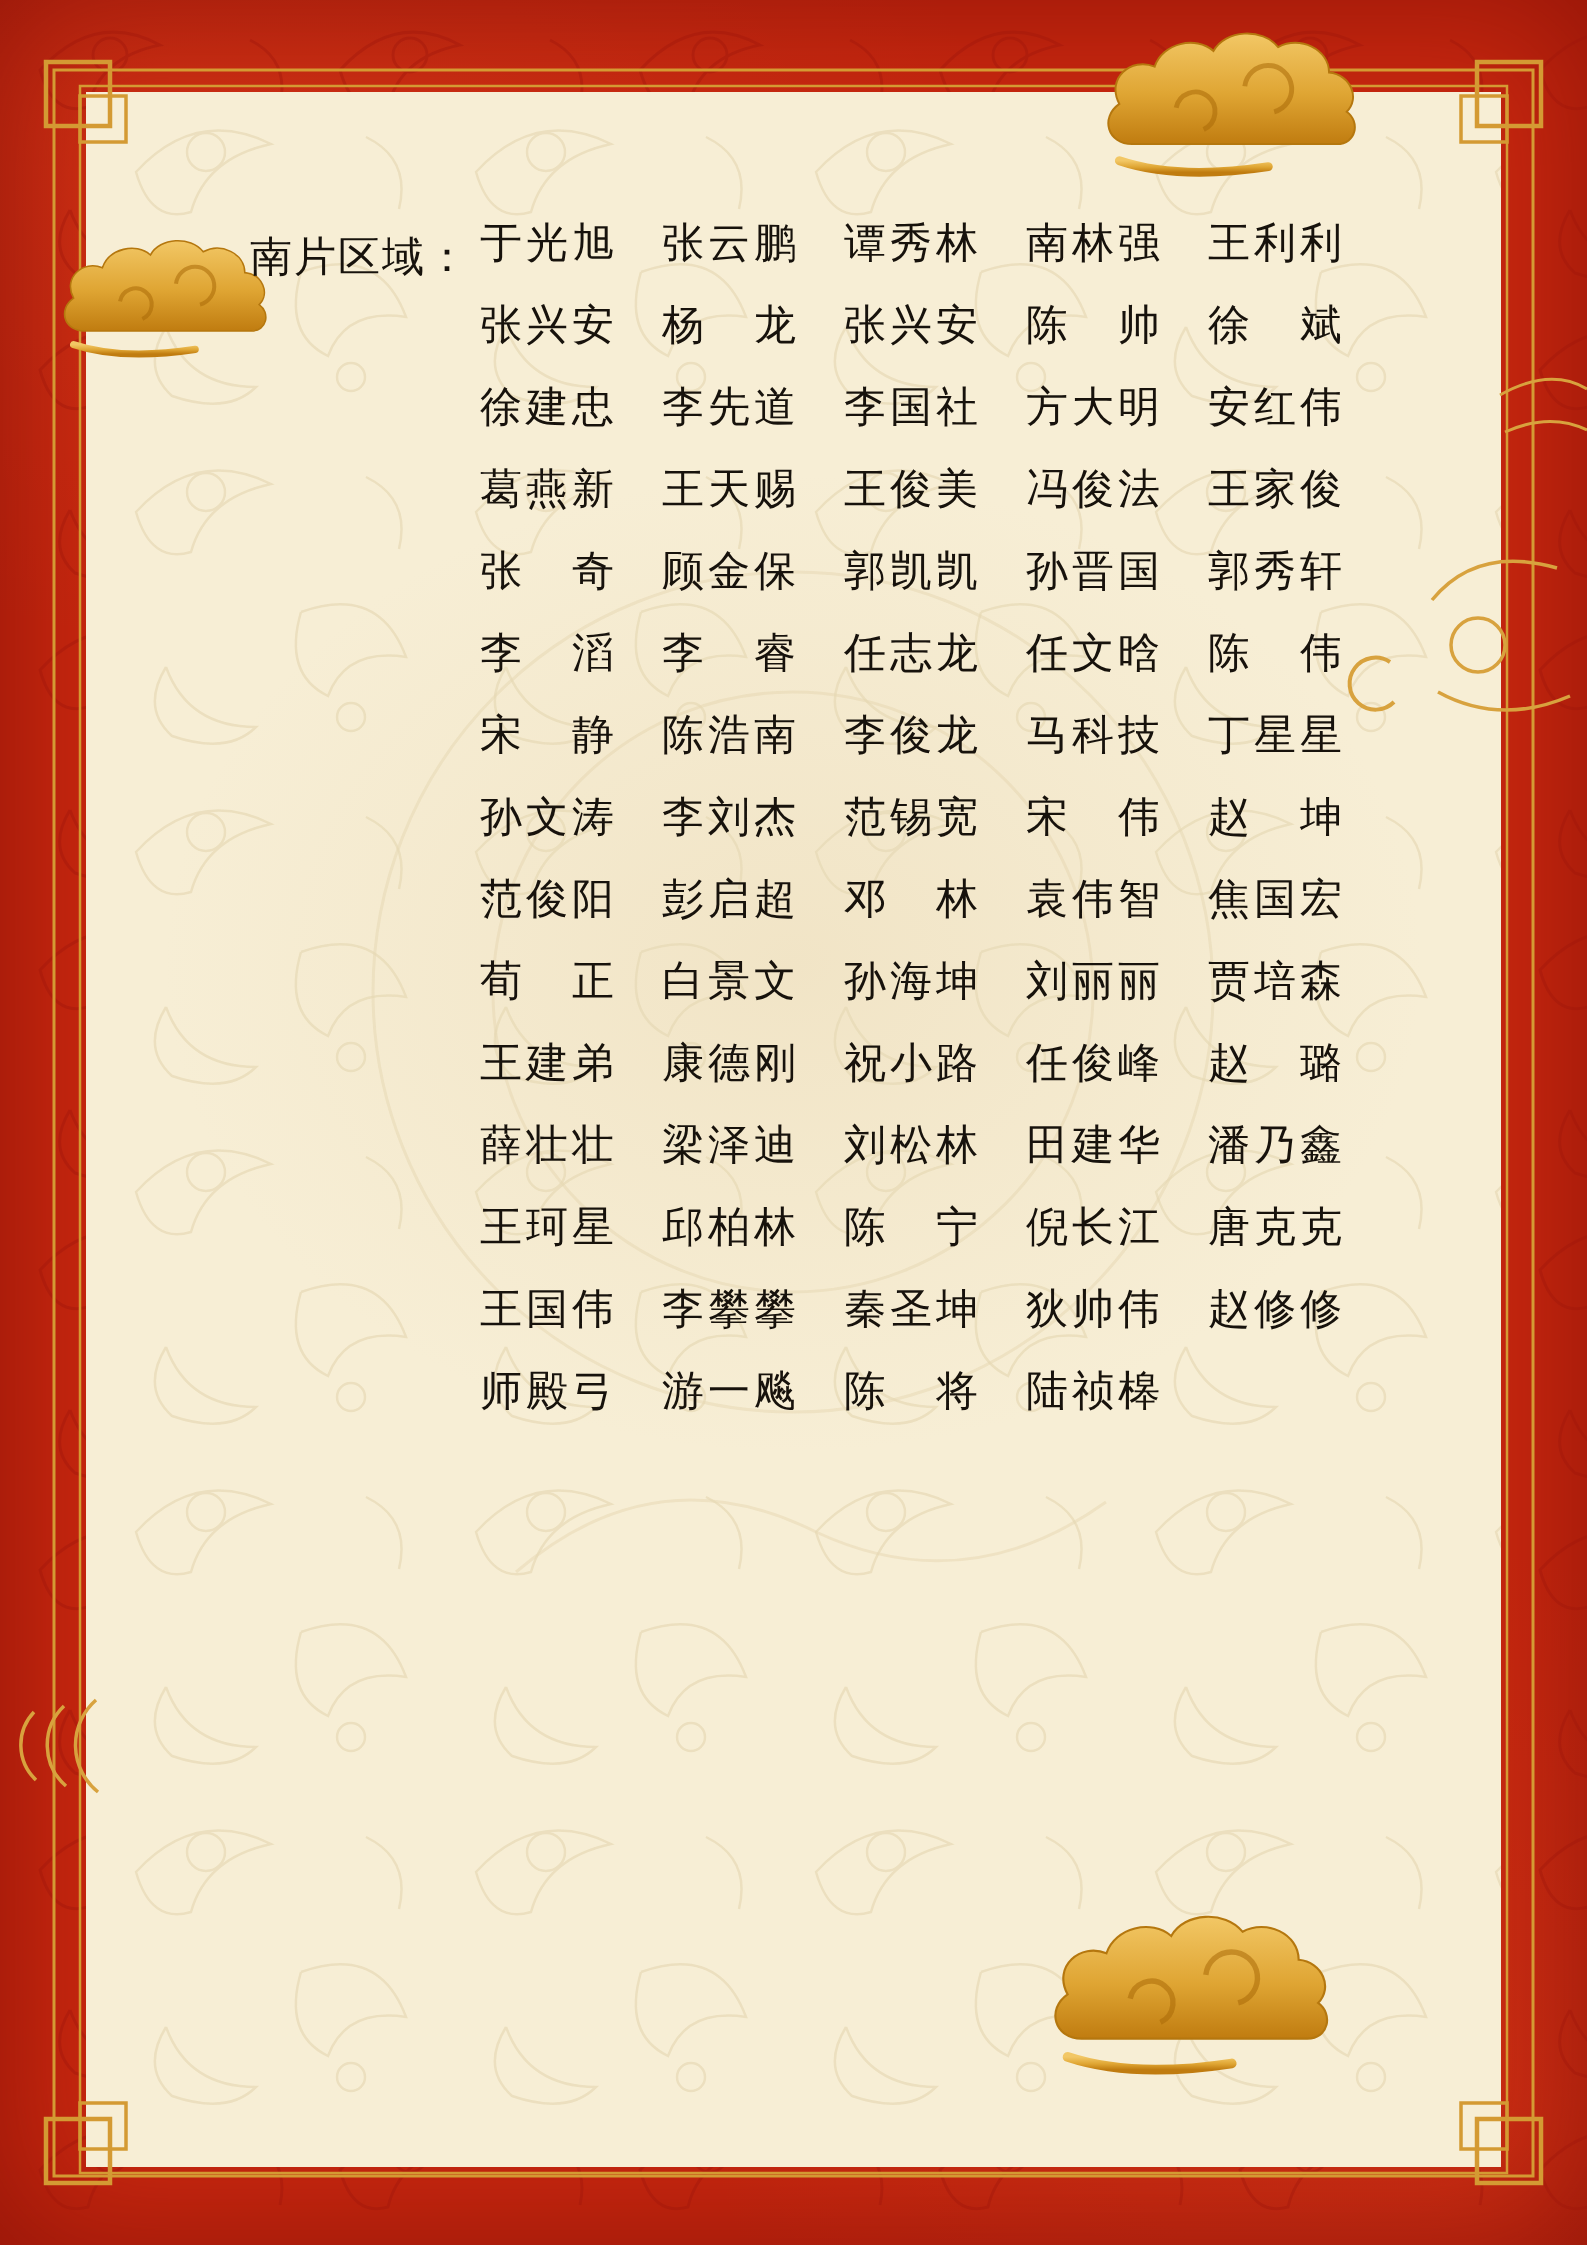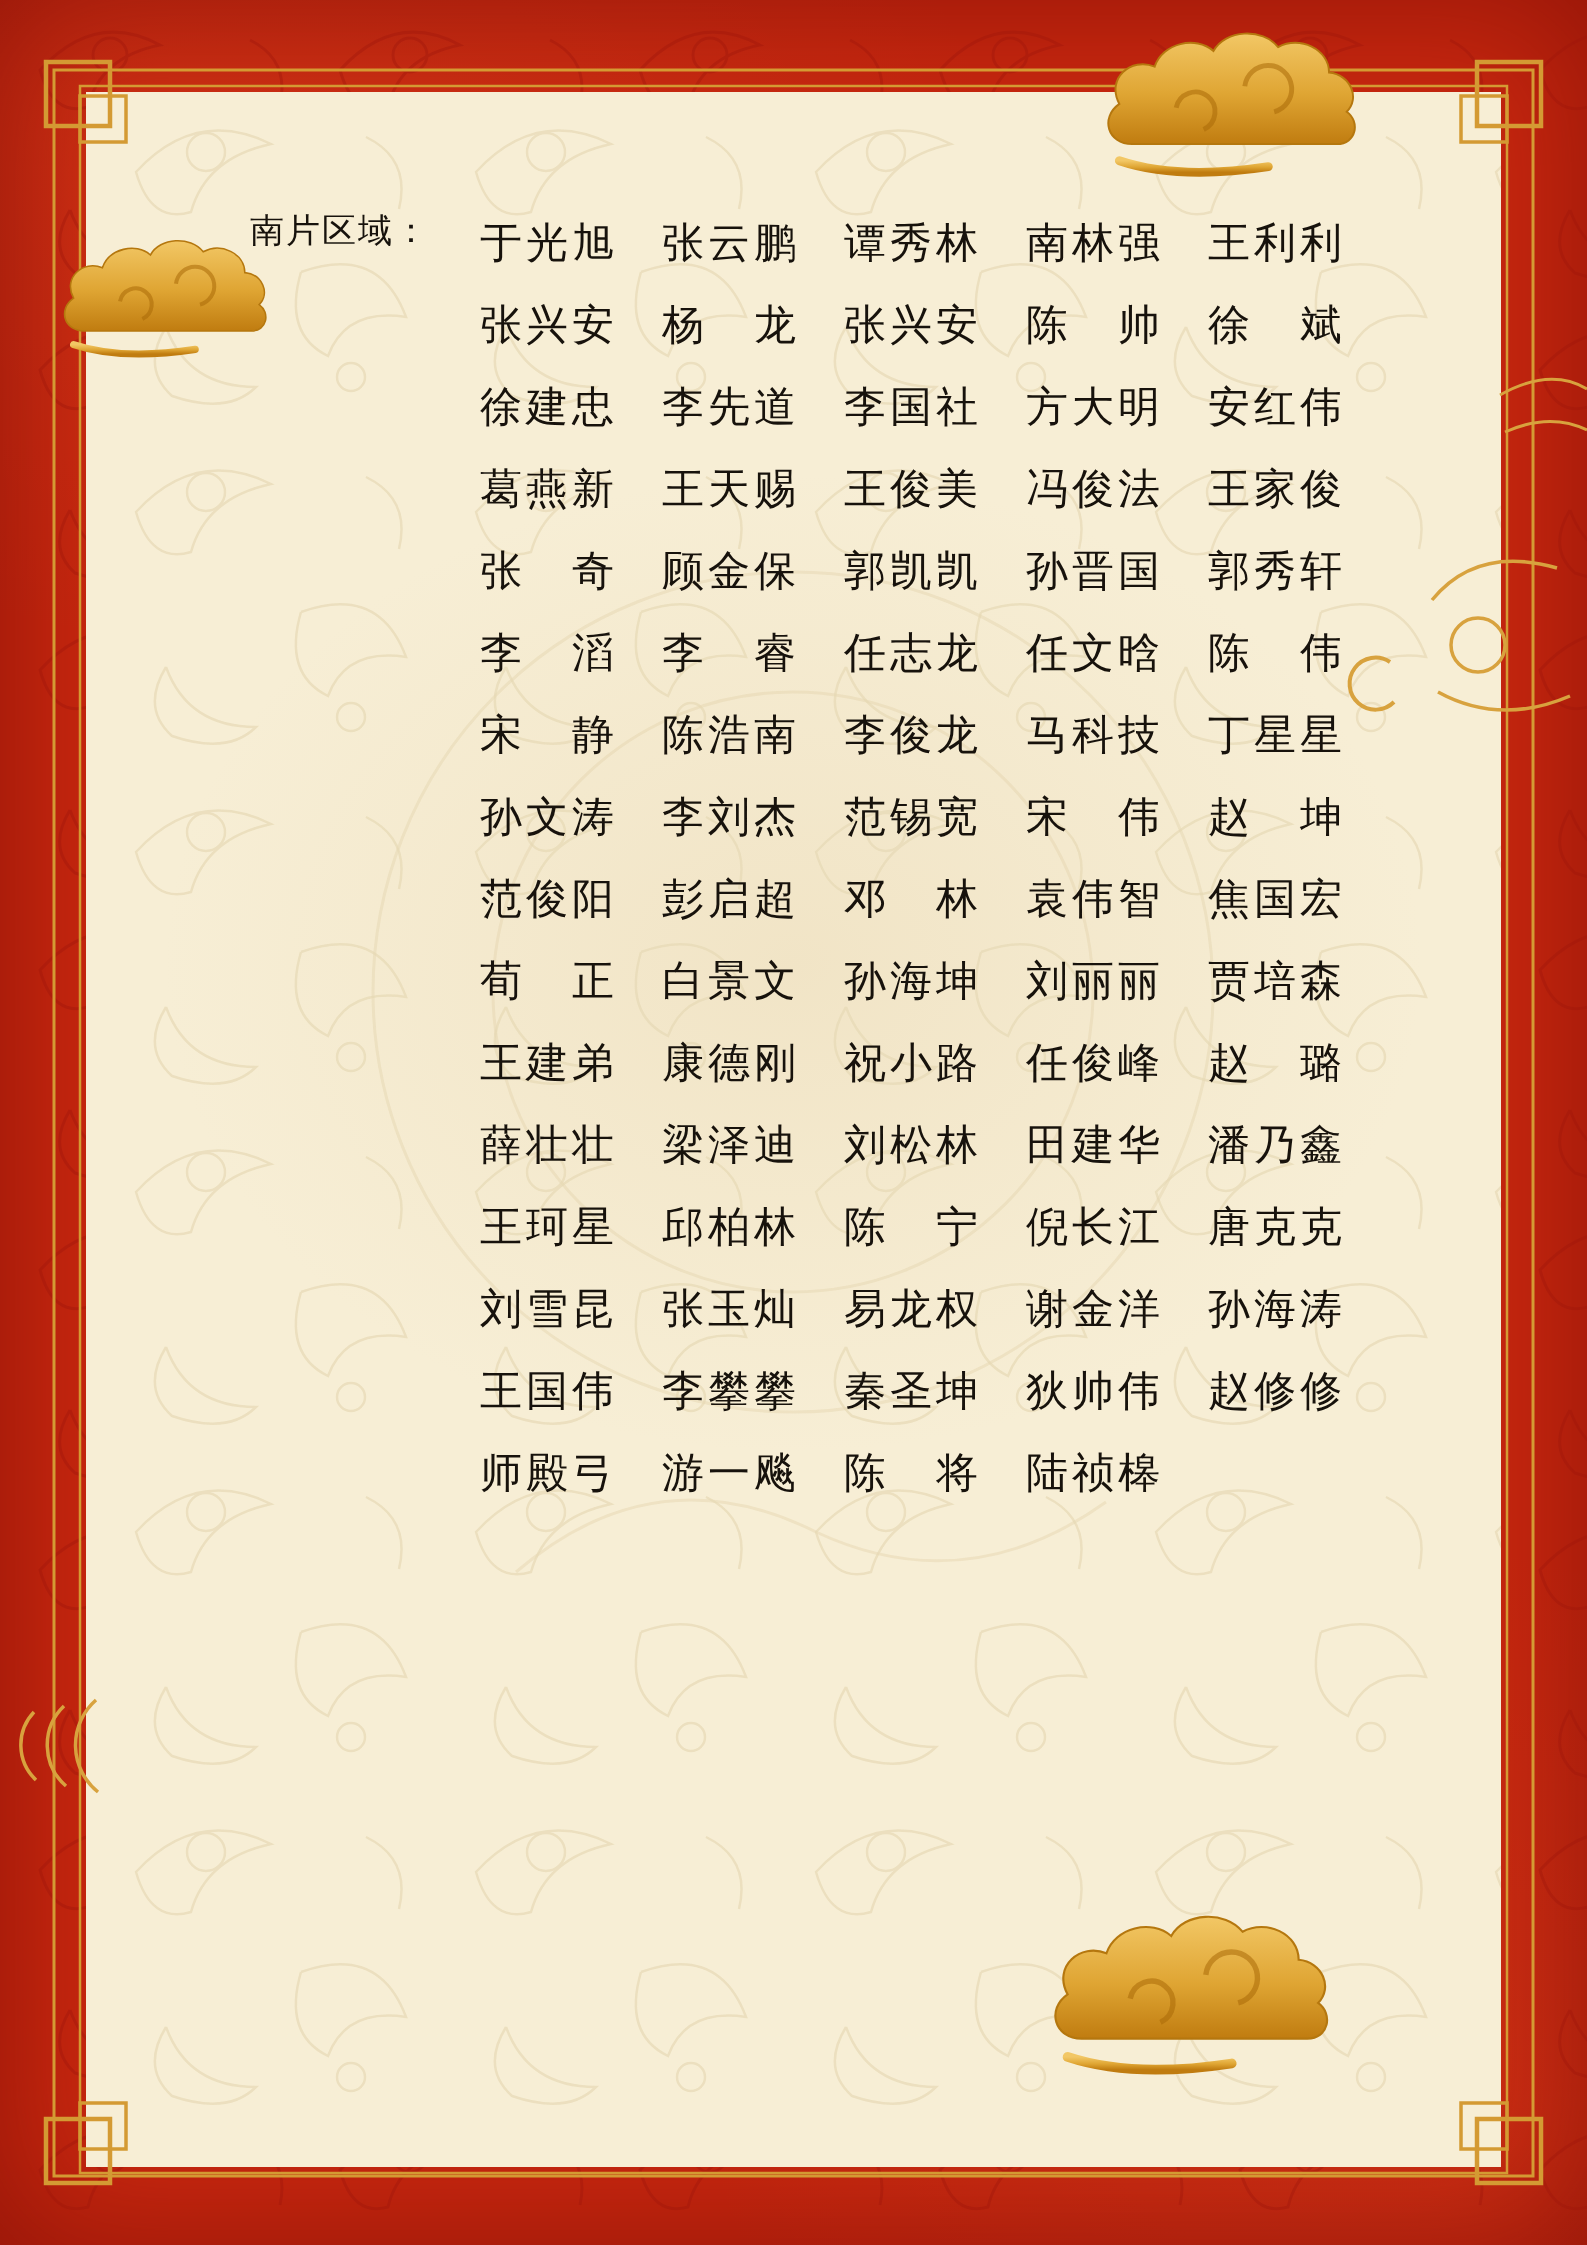--- a/index.html
+++ b/index.html
@@ -18,22 +18,22 @@
   .panel {
     position:absolute; left:86px; top:92px; width:1415px; height:2075px;
     background:
       radial-gradient(900px 700px at 50% 42%, rgba(230,210,170,.35), transparent 70%),
       #f7eed5;
   }
   .panel-damask { position:absolute; inset:0; opacity:.8; }
   .frame { position:absolute; inset:0; pointer-events:none; }
   .content { position:absolute; inset:0; color:#17120c; }
   .section-label {
-    position:absolute; left:250px; top:190px; height:82px; line-height:82px;
-    font-size:34px; letter-spacing:2px; white-space:nowrap;font-family:Liberation Serif, serif;
+    position:absolute; left:250px; top:216px; height:82px; line-height:82px;
+    font-size:42px; letter-spacing:2px; white-space:nowrap;font-family:Liberation Serif, serif;
   }
   .grid { position:absolute; left:440px; top:202px; width:980px; }
   .row { height:82px; line-height:82px; display:flex;margin-left:40px; }
   .cell {
     width:134px; margin-right:48px; font-size:42px;
     text-align:justify; text-align-last:justify;
     overflow:hidden; white-space:nowrap;
   }
 </style>
 </head>
@@ -219,27 +219,20 @@
           <div class="cell">潘乃鑫</div>
         </div>
         <div class="row">
           <div class="cell">王珂星</div>
           <div class="cell">邱柏林</div>
           <div class="cell">陈宁</div>
           <div class="cell">倪长江</div>
           <div class="cell">唐克克</div>
         </div>
         <div class="row">
-          <div class="cell">刘雪昆</div>
-          <div class="cell">张玉灿</div>
-          <div class="cell">易龙权</div>
-          <div class="cell">谢金洋</div>
-          <div class="cell">孙海涛</div>
-        </div>
-        <div class="row">
           <div class="cell">王国伟</div>
           <div class="cell">李攀攀</div>
           <div class="cell">秦圣坤</div>
           <div class="cell">狄帅伟</div>
           <div class="cell">赵修修</div>
         </div>
         <div class="row">
           <div class="cell">师殿弓</div>
           <div class="cell">游一飚</div>
           <div class="cell">陈将</div>

